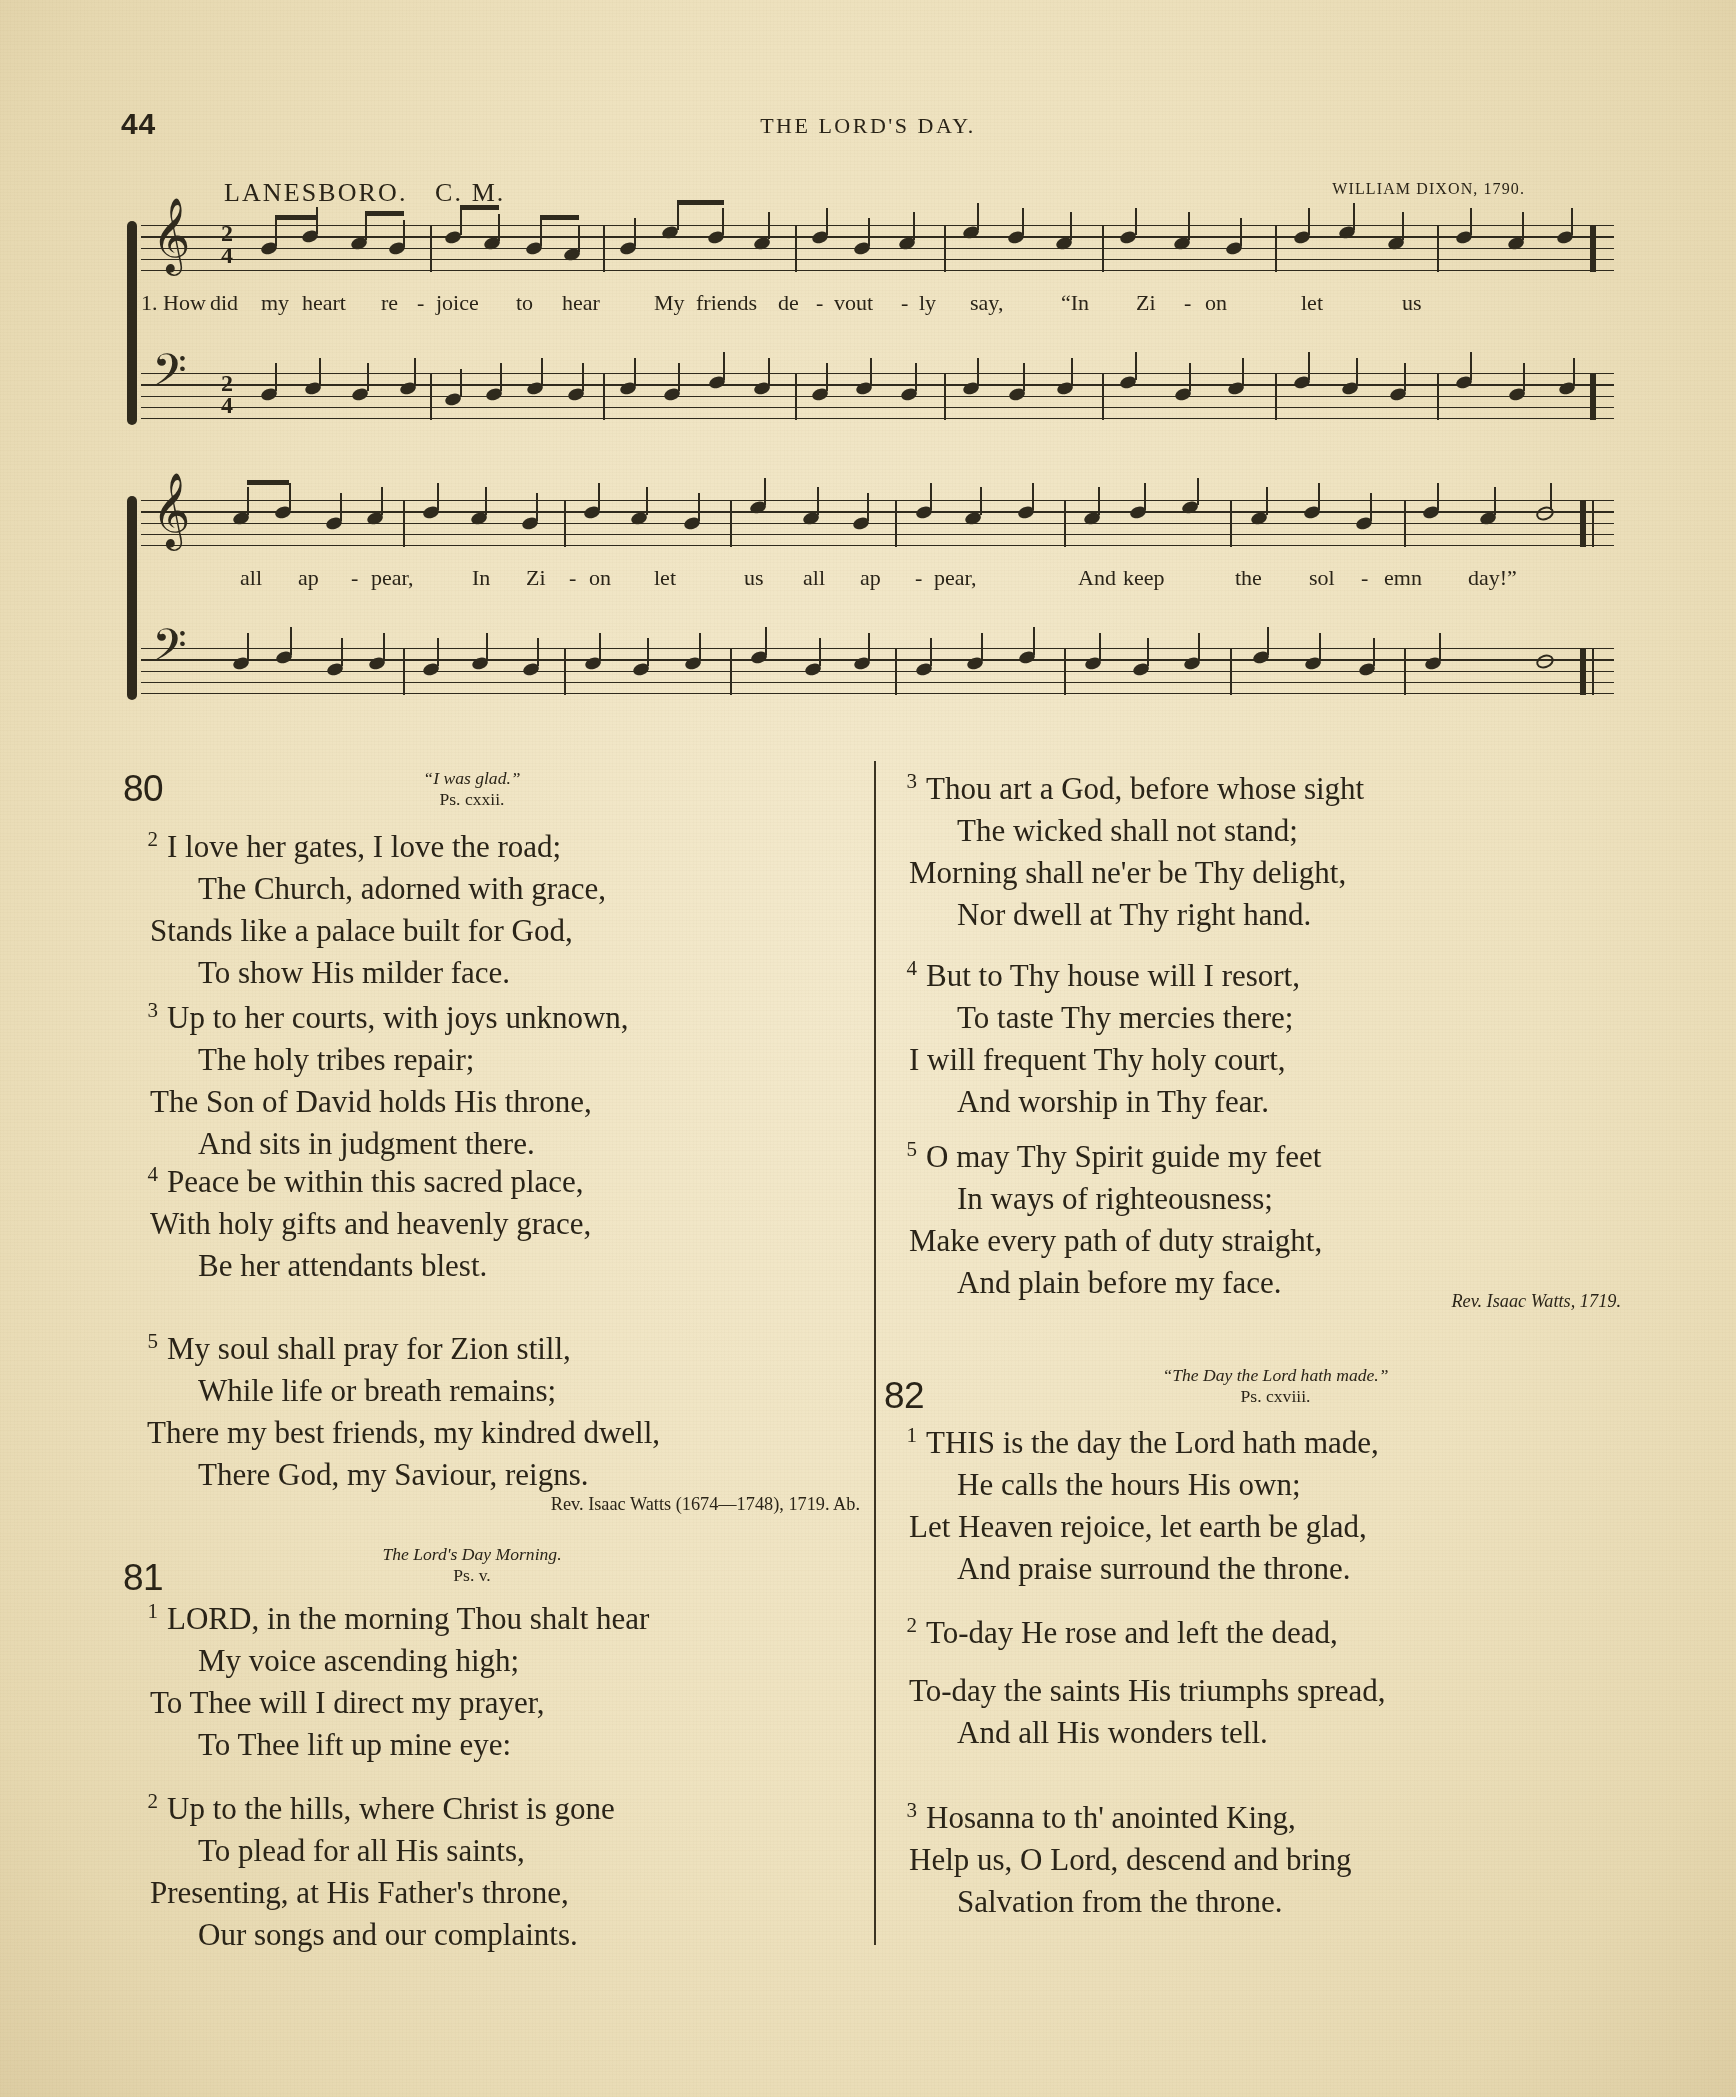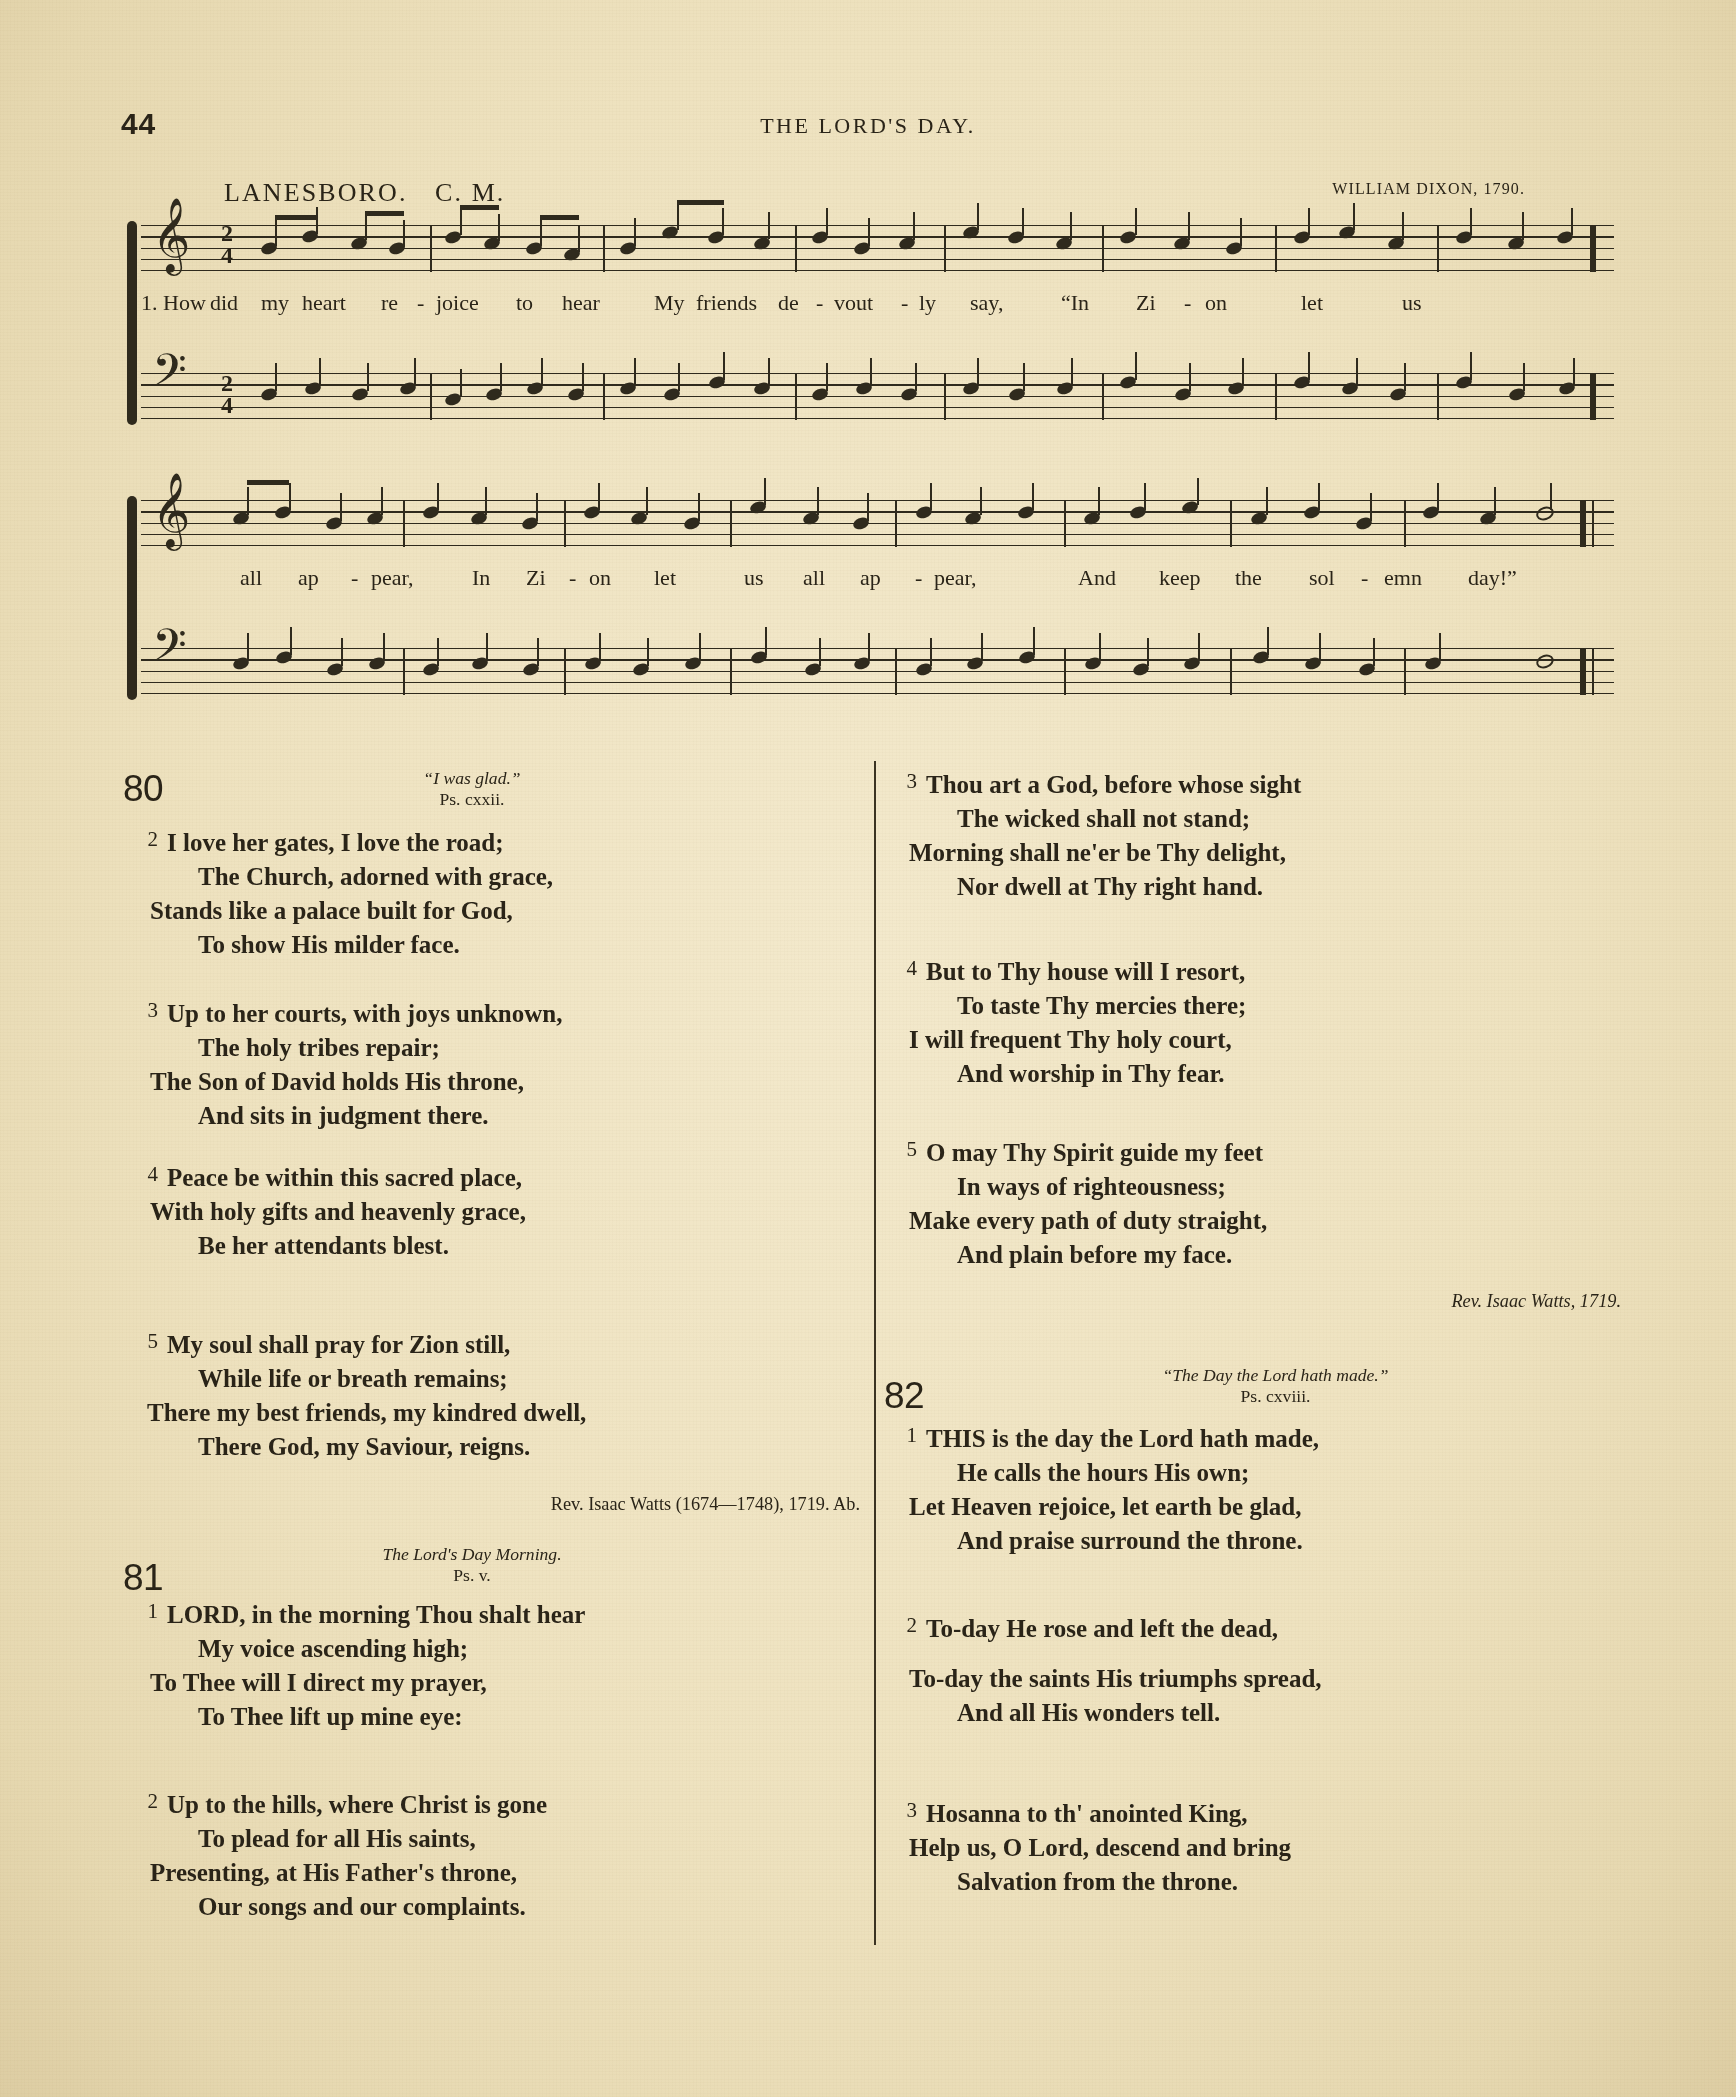--- a/index.html
+++ b/index.html
@@ -185,24 +185,23 @@
     position: absolute;
     left: 0; top: 1.4px;
     font-size: 21px;
     width: 28px;
     text-align: right;
   }
   .stanza .lines {
     margin-left: 37px;
   }
   .stanza .lines div {
-    font-size: 25px;
+    font-size: 31px;
     line-height: 1.355;
     white-space: nowrap;
-    font-weight: bold;
   }
   .indent { padding-left: 31px; }
   .outdent { padding-left: 0px; }
   .attrib {
     position: absolute;
     font-size: 18.3px;
     text-align: right;
     white-space: nowrap;
   }
 </style>
@@ -481,21 +480,21 @@
     <div class="lyric" style="left:399px; top:79px;"><span>Zi</span></div>
     <div class="lyric" style="left:442px; top:79px;"><span>-</span></div>
     <div class="lyric" style="left:462px; top:79px;"><span>on</span></div>
     <div class="lyric" style="left:527px; top:79px;"><span>let</span></div>
     <div class="lyric" style="left:617px; top:79px;"><span>us</span></div>
     <div class="lyric" style="left:676px; top:79px;"><span>all</span></div>
     <div class="lyric" style="left:733px; top:79px;"><span>ap</span></div>
     <div class="lyric" style="left:788px; top:79px;"><span>-</span></div>
     <div class="lyric" style="left:807px; top:79px;"><span>pear,</span></div>
     <div class="lyric" style="left:951px; top:79px;"><span>And</span></div>
-    <div class="lyric" style="left:1032px; top:79px;"><span>keep</span></div>
+    <div class="lyric" style="left:996px; top:79px;"><span>keep</span></div>
     <div class="lyric" style="left:1108px; top:79px;"><span>the</span></div>
     <div class="lyric" style="left:1182px; top:79px;"><span>sol</span></div>
     <div class="lyric" style="left:1234px; top:79px;"><span>-</span></div>
     <div class="lyric" style="left:1257px; top:79px;"><span>emn</span></div>
     <div class="lyric" style="left:1341px; top:79px;"><span>day!”</span></div>
 
     <div class="stave" style="top:162px;">
       <div class="ln"></div>
         <div class="ln"></div>
         <div class="ln"></div>

